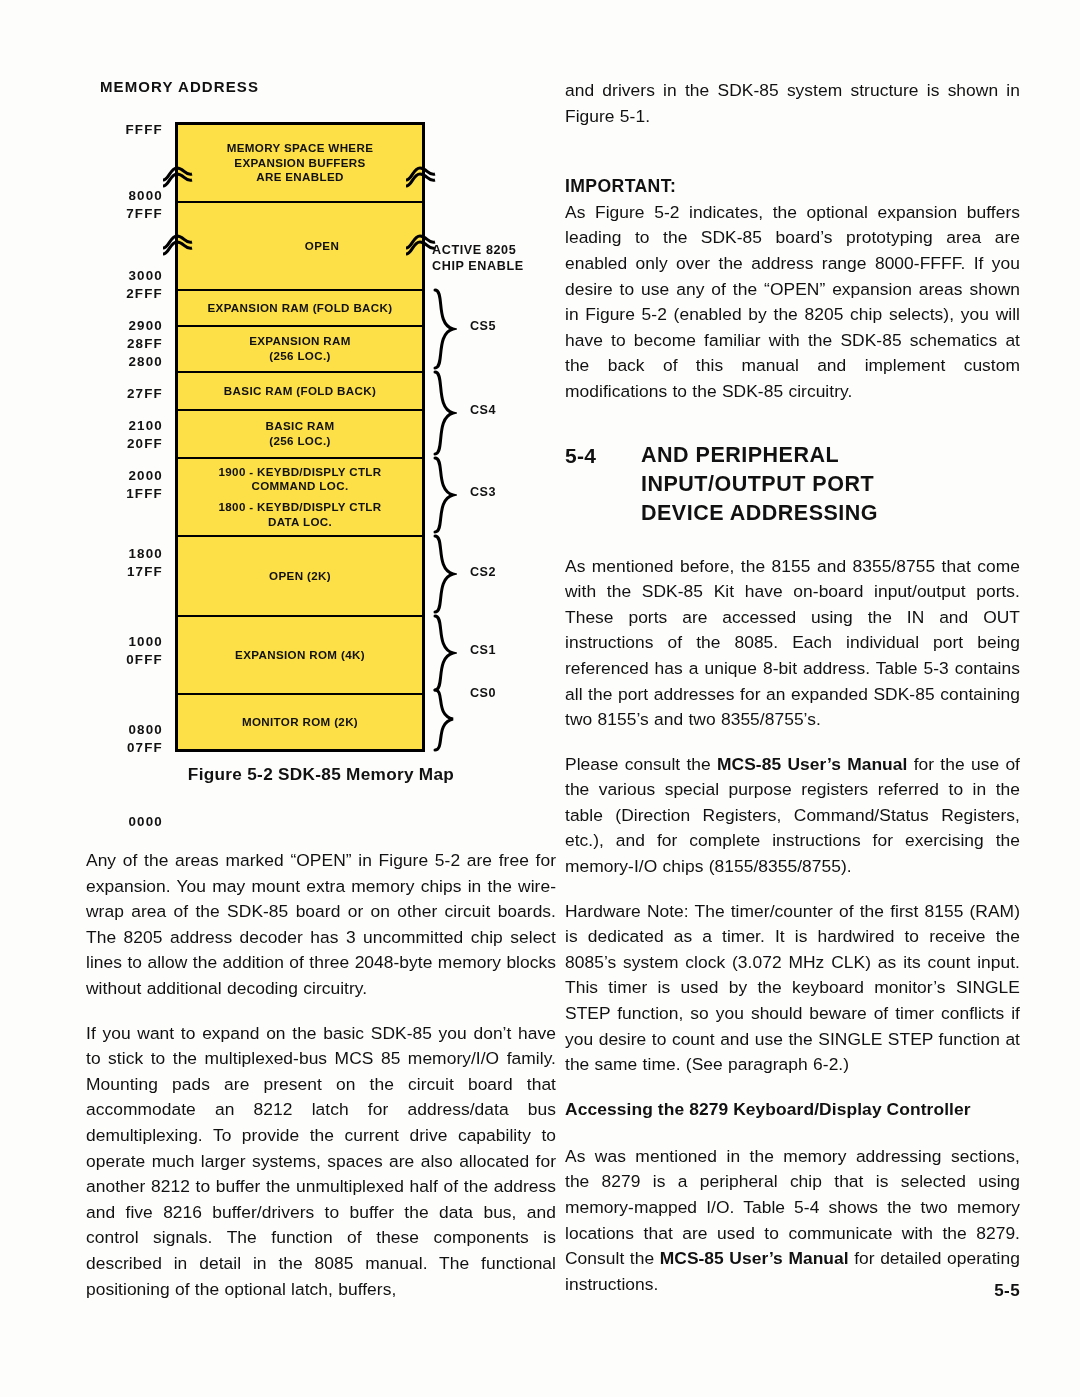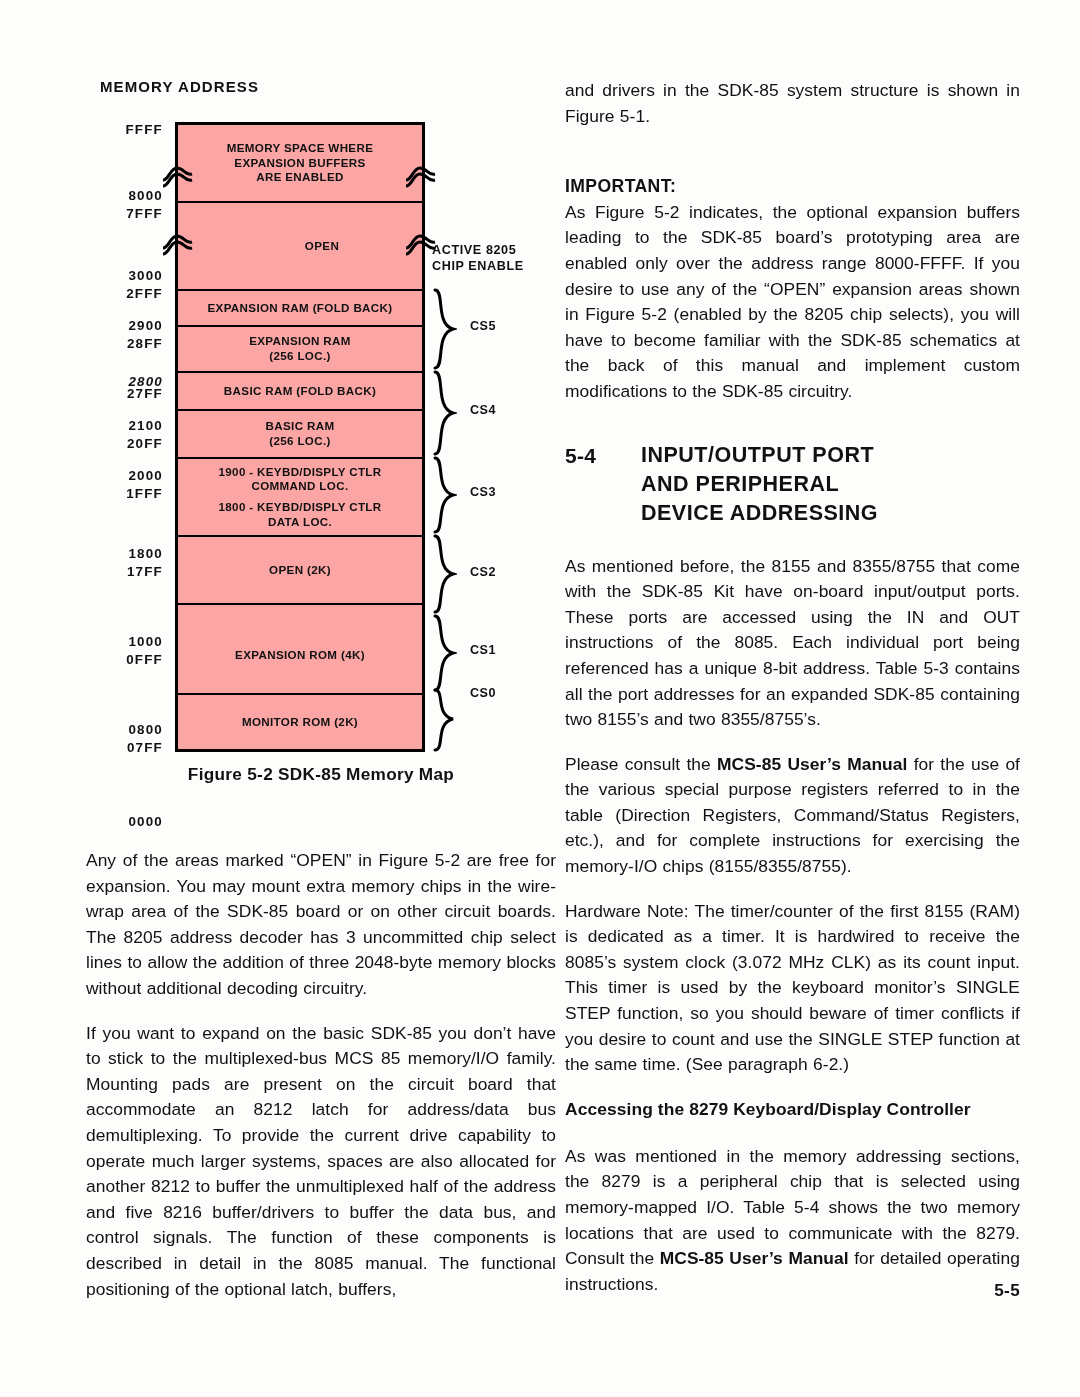--- a/index.html
+++ b/index.html
@@ -110,21 +110,21 @@
     letter-spacing: 1.1px;
   }
   #map-box {
     position: absolute;
     left: 89px;   
     top: 44px;    
     width: 250px;
     height: 630px;
     border: 3px solid #000;
     box-sizing: border-box;
-    background: #fca5a5;
+    background: #fde047;
   }
   .row {
     position: absolute;
     left: 0;
     width: 100%;
     box-sizing: border-box;
     border-bottom: 2px solid #000;
     display: flex;
     align-items: center;
     justify-content: center;
@@ -207,21 +207,21 @@
 
     <div id="mem-address-label">MEMORY ADDRESS</div>
 
     <div class="addr" style="top:44px;">FFFF</div>
     <div class="addr" style="top:110px;">8000</div>
     <div class="addr" style="top:128px;">7FFF</div>
     <div class="addr" style="top:190px;">3000</div>
     <div class="addr" style="top:208px;">2FFF</div>
     <div class="addr" style="top:240px;">2900</div>
     <div class="addr" style="top:258px;">28FF</div>
-    <div class="addr" style="top:296px;font-style:italic;">2800</div>
+    <div class="addr" style="top:276px;">2800</div>
     <div class="addr" style="top:308px;">27FF</div>
     <div class="addr" style="top:340px;">2100</div>
     <div class="addr" style="top:358px;">20FF</div>
     <div class="addr" style="top:390px;">2000</div>
     <div class="addr" style="top:408px;">1FFF</div>
     <div class="addr" style="top:468px;">1800</div>
     <div class="addr" style="top:486px;">17FF</div>
     <div class="addr" style="top:556px;">1000</div>
     <div class="addr" style="top:574px;">0FFF</div>
     <div class="addr" style="top:644px;">0800</div>
@@ -272,21 +272,21 @@
 
       <div class="row" style="top:334px; height:78px;">
         <div class="row-inner">
           <span>1900 - KEYBD/DISPLY CTLR</span>
           <span style="margin-bottom:6px;">COMMAND LOC.</span>
           <span>1800 - KEYBD/DISPLY CTLR</span>
           <span>DATA LOC.</span>
         </div>
       </div>
 
-      <div class="row" style="top:412px; height:68px;">
+      <div class="row" style="top:412px; height:80px;">
         <div class="row-inner">
           <span>OPEN (2K)</span>
         </div>
       </div>
 
       <div class="row" style="top:492px; height:78px;">
         <div class="row-inner">
           <span>EXPANSION ROM (4K)</span>
         </div>
       </div>
@@ -384,22 +384,22 @@
     <p class="body">and drivers in the SDK-85 system structure is shown in Figure 5-1.</p>
 
     <div class="spacer-sm"></div>
 
     <div class="important-label">IMPORTANT:</div>
     <p class="body">As Figure 5-2 indicates, the optional expansion buffers leading to the SDK-85 board’s prototyping area are enabled only over the address range 8000-FFFF. If you desire to use any of the “OPEN” expansion areas shown in Figure 5-2 (enabled by the 8205 chip selects), you will have to become familiar with the SDK-85 schematics at the back of this manual and implement custom modifications to the SDK-85 circuitry.</p>
 
     <div class="section-head">
       <div class="section-num">5-4</div>
       <div class="section-title">
+        <span>AND PERIPHERAL</span>
         <span>INPUT/OUTPUT PORT</span>
-        <span>AND PERIPHERAL</span>
         <span>DEVICE ADDRESSING</span>
       </div>
     </div>
 
     <p class="body">As mentioned before, the 8155 and 8355/8755 that come with the SDK-85 Kit have on-board input/output ports. These ports are accessed using the IN and OUT instructions of the 8085. Each individual port being referenced has a unique 8-bit address. Table 5-3 contains all the port addresses for an expanded SDK-85 containing two 8155’s and two 8355/8755’s.</p>
 
     <p class="body"><span>Please consult the </span><b>MCS-85 User’s Manual</b><span> for the use of the various special purpose registers referred to in the table (Direction Registers, Command/Status Registers, etc.), and for complete instructions for exercising the memory-I/O chips (8155/8355/8755).</span></p>
 
     <p class="body">Hardware Note: The timer/counter of the first 8155 (RAM) is dedicated as a timer. It is hardwired to receive the 8085’s system clock (3.072 MHz CLK) as its count input. This timer is used by the keyboard monitor’s SINGLE STEP function, so you should beware of timer conflicts if you desire to count and use the SINGLE STEP function at the same time. (See paragraph 6-2.)</p>
 

